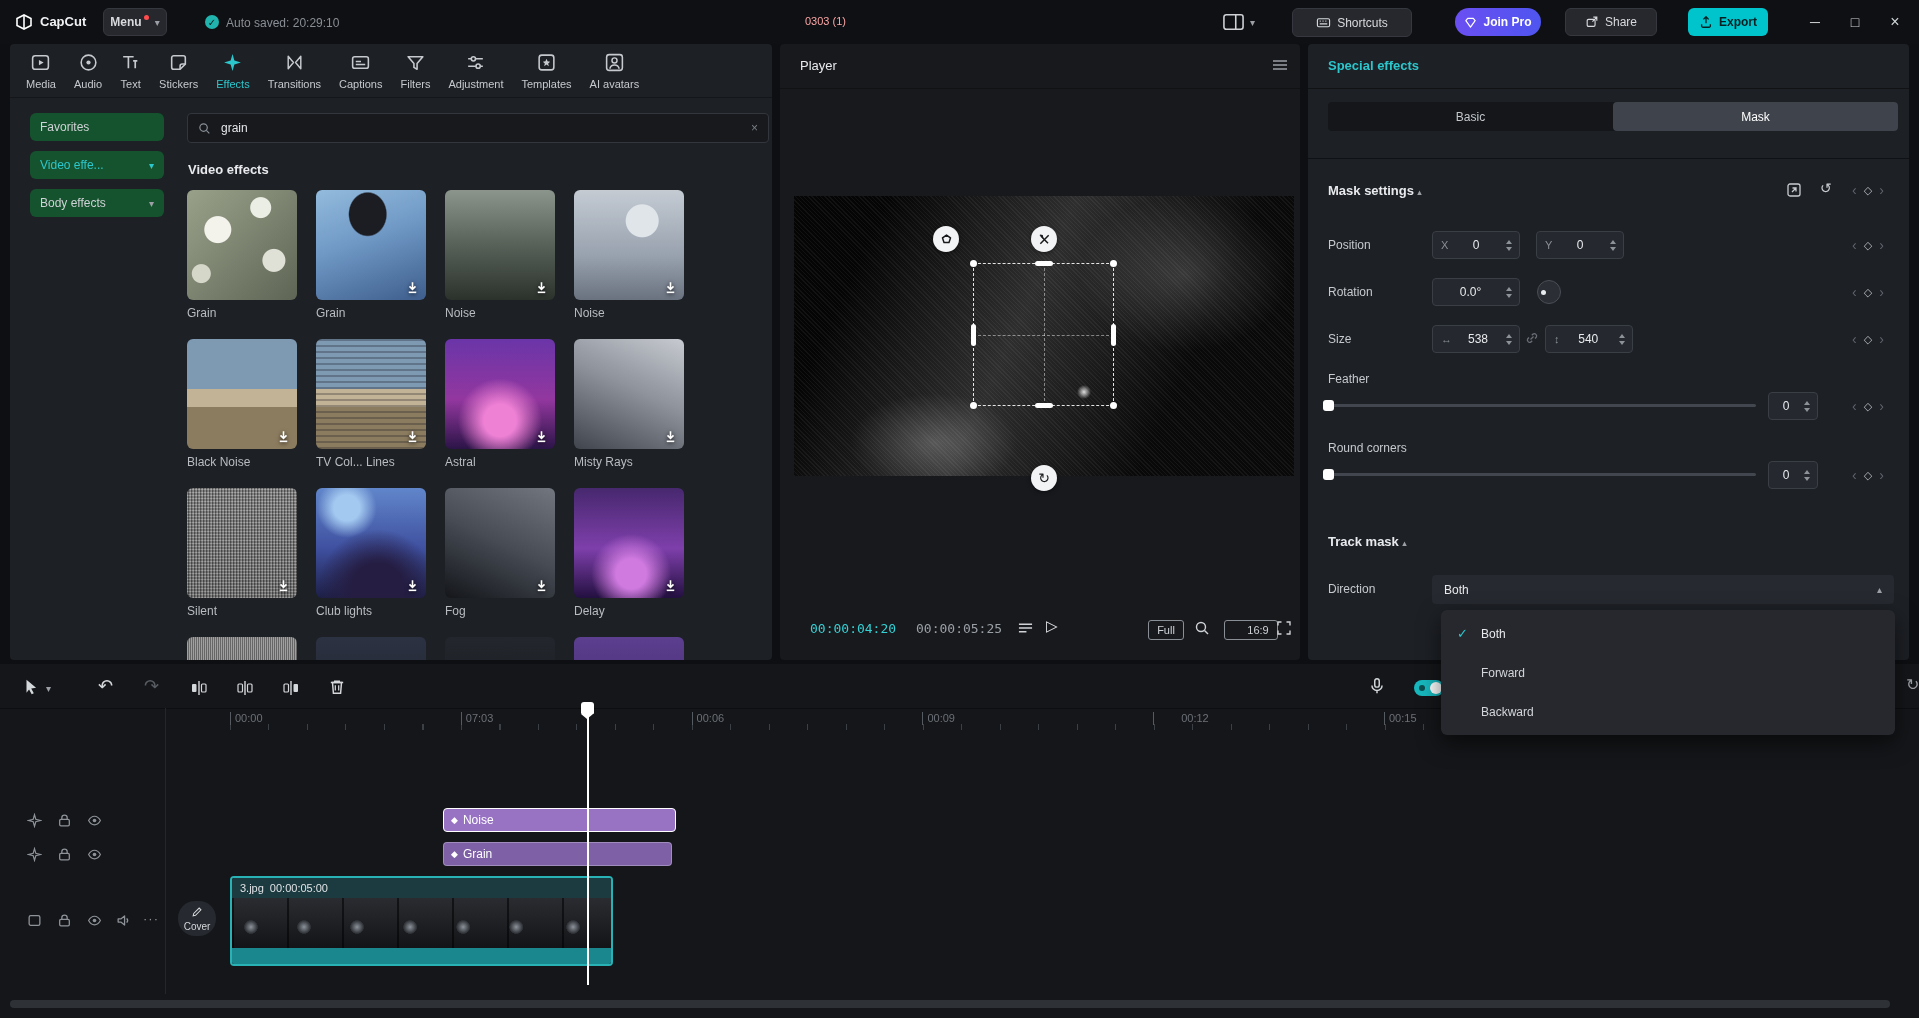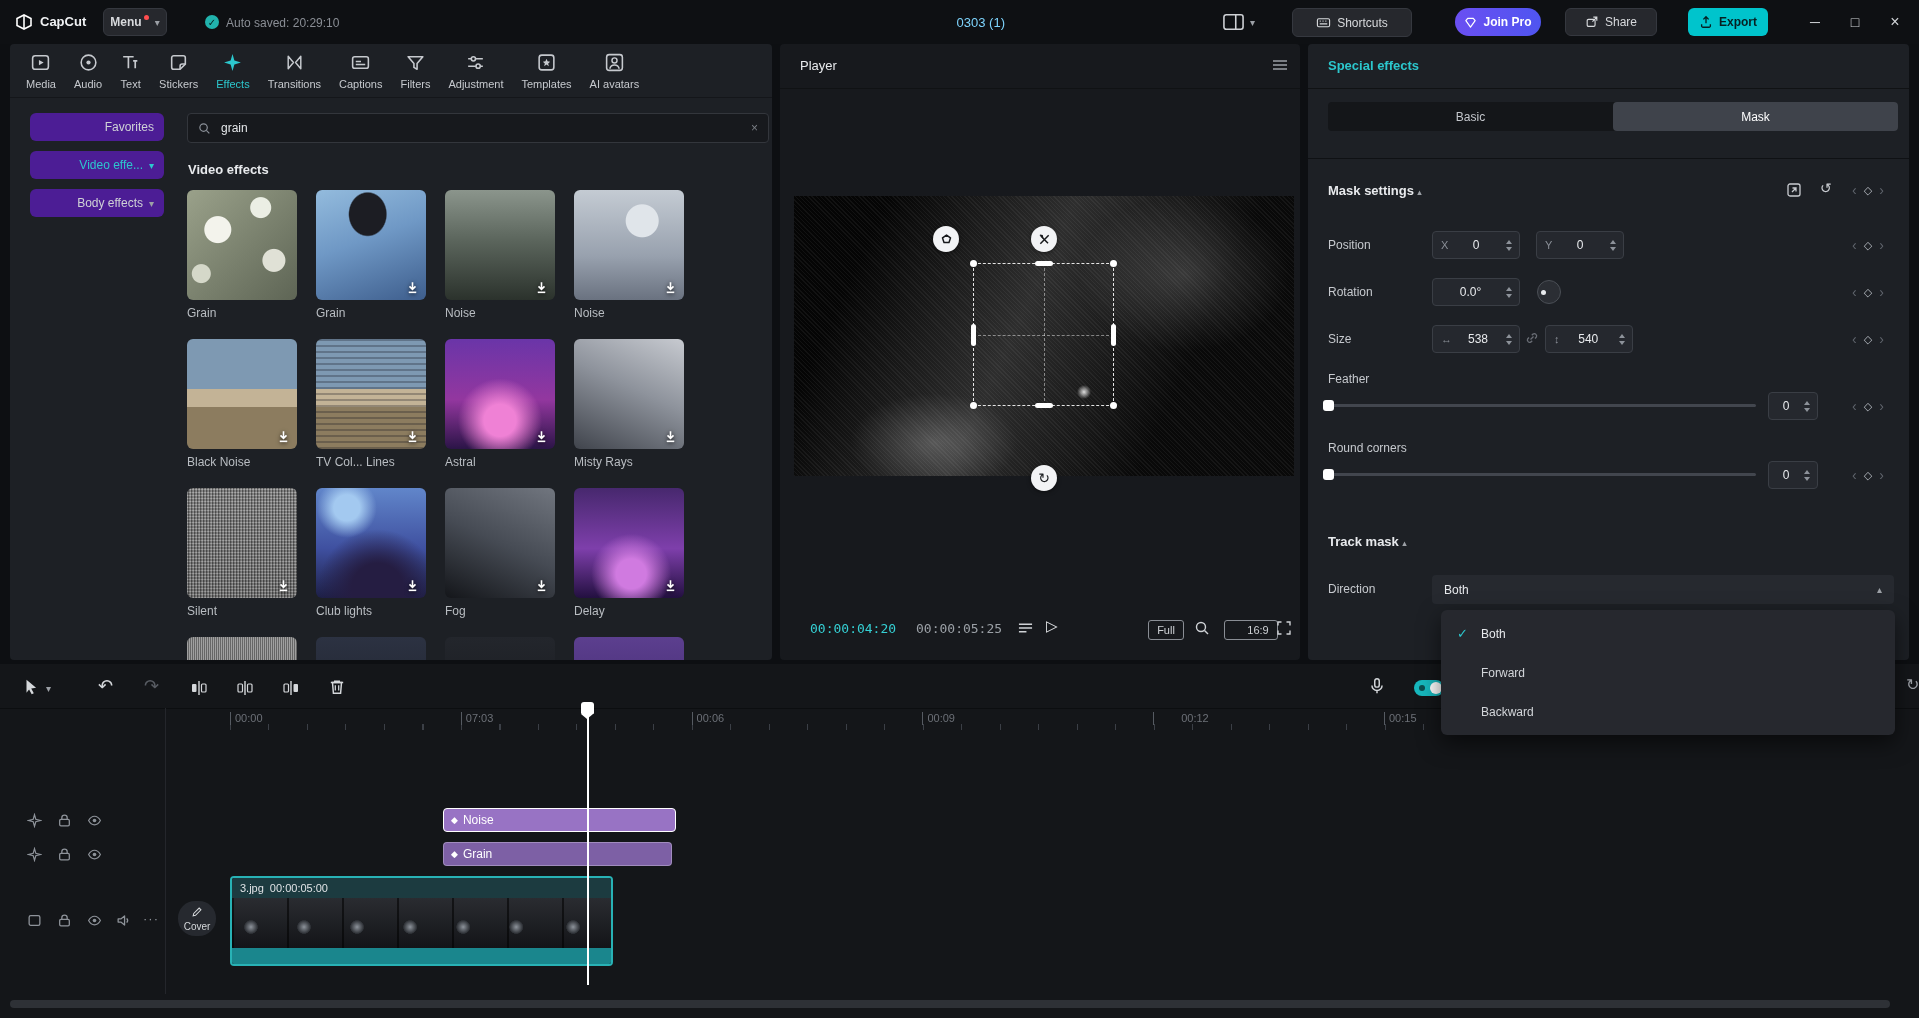--- a/index.html
+++ b/index.html
@@ -13,22 +13,22 @@
   .tb-btn{position:absolute;display:flex;align-items:center;justify-content:center;gap:6px;
           background:#26282d;border:1px solid #35383f;border-radius:6px;color:#d8dadd;font-size:12px;cursor:pointer;box-sizing:border-box;}
   .winbtn{position:absolute;color:#cfd2d6;font-size:14px;width:26px;height:22px;display:flex;align-items:center;justify-content:center;cursor:pointer;}
   
   .rtab{display:flex;flex-direction:column;align-items:center;gap:5px;padding:0 8px;color:#c6c9ce;cursor:pointer;}
   .rtab-ic{width:21px;height:21px;display:block;}
   .rtab-ic svg{width:100%;height:100%;display:block;}
   .rtab-lb{font-size:11px;white-space:nowrap;}
   .rtab-active{color:#2cc7cd;}
   
-  .side-pill{width:134px;height:28px;margin-bottom:10px;background:#4c1d95;border-radius:6px;display:flex;align-items:center;
-             padding:0 10px;gap:6px;color:#cfd2d6;font-size:12px;cursor:pointer;box-sizing:border-box;text-align:right;}
+  .side-pill{width:134px;height:28px;margin-bottom:10px;background:#14532d;border-radius:6px;display:flex;align-items:center;
+             padding:0 10px;gap:6px;color:#cfd2d6;font-size:12px;cursor:pointer;box-sizing:border-box;}
   .side-pill.active{color:#2cc7cd;}
   
   .fx-grid{position:absolute;left:177px;top:190px;width:520px;display:flex;flex-wrap:wrap;column-gap:19px;row-gap:19px;}
   .fx-item{width:110px;cursor:pointer;}
   .fx-thumb{position:relative;width:110px;height:110px;border-radius:6px;}
   .fx-name{margin-top:6px;font-size:12px;color:#b9bdc2;}
   .dl{position:absolute;right:6px;bottom:5px;width:15px;height:15px;}
   .dl svg{width:100%;height:100%;filter:drop-shadow(0 1px 2px rgba(0,0,0,.8));}
   
   .sec-title{position:absolute;font-size:13px;font-weight:bold;color:#e8eaed;}
@@ -80,21 +80,21 @@
 
     <div class="tb-btn" style="left:103px;top:8px;width:64px;height:28px;">
       <span style="font-weight:bold;">Menu</span>
       <span style="width:5px;height:5px;border-radius:50%;background:#ff4d4f;margin:-10px 0 0 -4px;"></span>
       <span class="chev">▾</span>
     </div>
 
     <span class="abs" style="left:205px;top:15px;width:14px;height:14px;border-radius:50%;background:#21b3ad;color:#04221f;font-size:10px;display:flex;align-items:center;justify-content:center;">✓</span>
     <span class="abs" style="left:226px;top:16px;color:#8a8e95;font-size:12px;">Auto saved: 20:29:10</span>
 
-    <div class="abs" style="left:805px;top:15px;width:200px;text-align:right;font-size:13px;color:#7dd3fc;">0303 (1)</div>
+    <div class="abs" style="left:805px;top:15px;width:200px;text-align:left;font-size:11px;color:#fca5a5;">0303 (1)</div>
 
     <span class="abs" style="left:1222px;top:13px;width:23px;height:18px;color:#cfd2d6;cursor:pointer;">
       <svg viewBox="0 0 20 16" style="width:100%;height:100%;">
           <rect x="1.5" y="1.5" width="17" height="13" rx="2" fill="none" stroke="currentColor" stroke-width="1.4"></rect>
           <path d="M12 1.5v13" stroke="currentColor" stroke-width="1.4"></path>
         </svg>
     </span>
     <span class="abs chev" style="left:1250px;top:17px;cursor:pointer;">▾</span>
 
     <div class="tb-btn" style="left:1292px;top:8px;width:120px;height:29px;">

